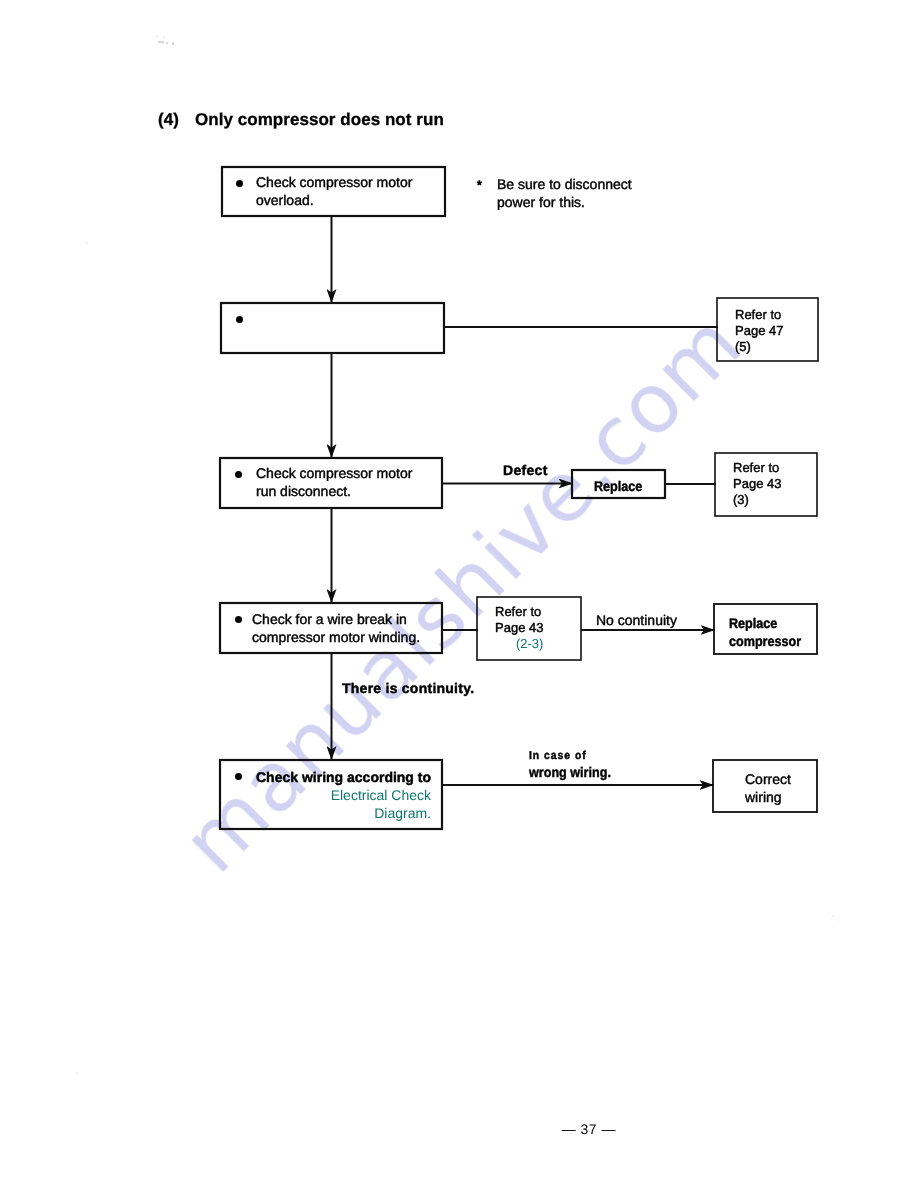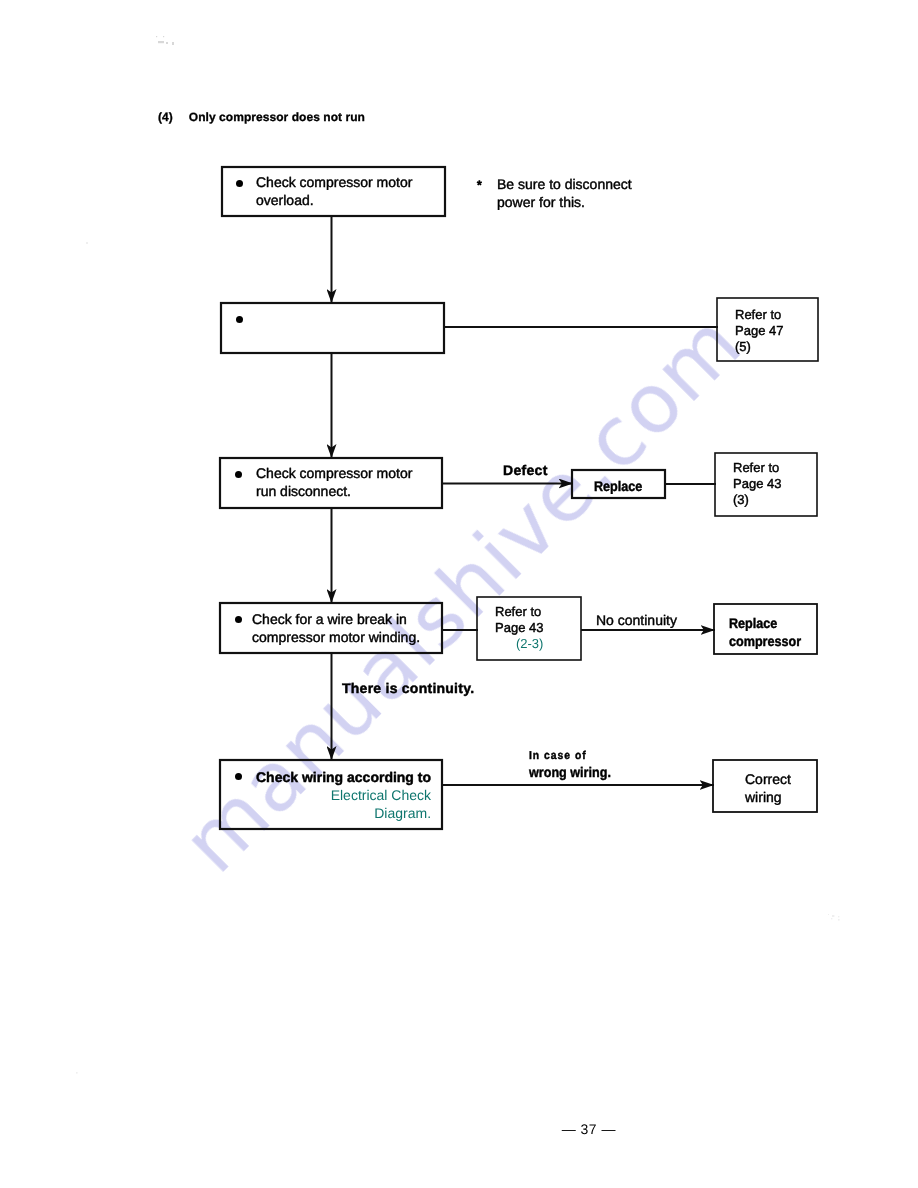--- a/index.html
+++ b/index.html
@@ -12,21 +12,21 @@
   
   .watermark{position:absolute;left:0;top:0;width:918px;height:1188px;
              pointer-events:none;overflow:hidden;z-index:1;}
   .wm-text{position:absolute;left:165px;top:824px;
            font-family:"DejaVu Sans",sans-serif;
            font-size:82px;color:#d2d2f2;letter-spacing:1.5px;
            transform:rotate(-45deg) translateZ(0);transform-origin:0 0;
            white-space:nowrap;font-weight:400;}
 
   
-  .sec-head{position:absolute;left:158px;top:110px;font-size:12px;font-weight:bold;
+  .sec-head{position:absolute;left:158px;top:110px;font-size:17px;font-weight:bold;
             letter-spacing:0.05px;z-index:4;white-space:nowrap;-webkit-text-stroke:0.3px #000;transform:translateZ(0);}
   .sec-head .num{margin-right:16px;}
 
   
   .page-num{position:absolute;left:416px;top:1121px;width:200px;text-align:right;
             font-size:14px;letter-spacing:0.5px;z-index:4;transform:translateZ(0);}
 
   
   .flow{position:absolute;left:0;top:0;width:918px;height:1188px;z-index:2;}
 

